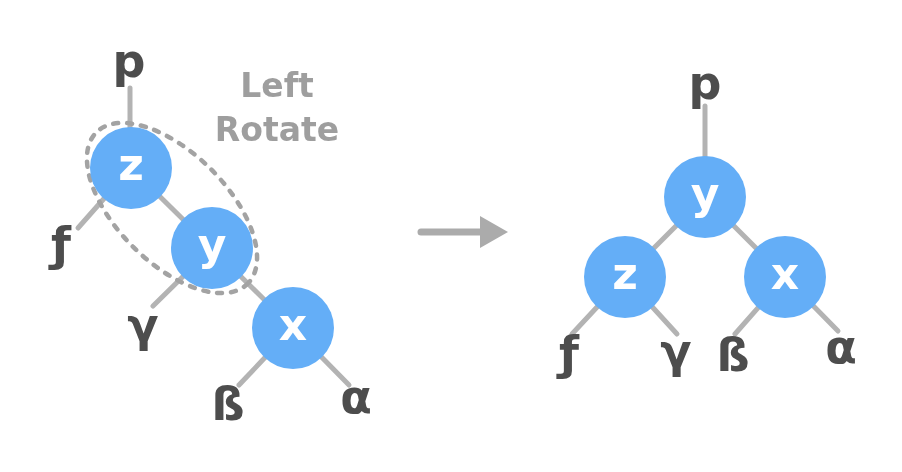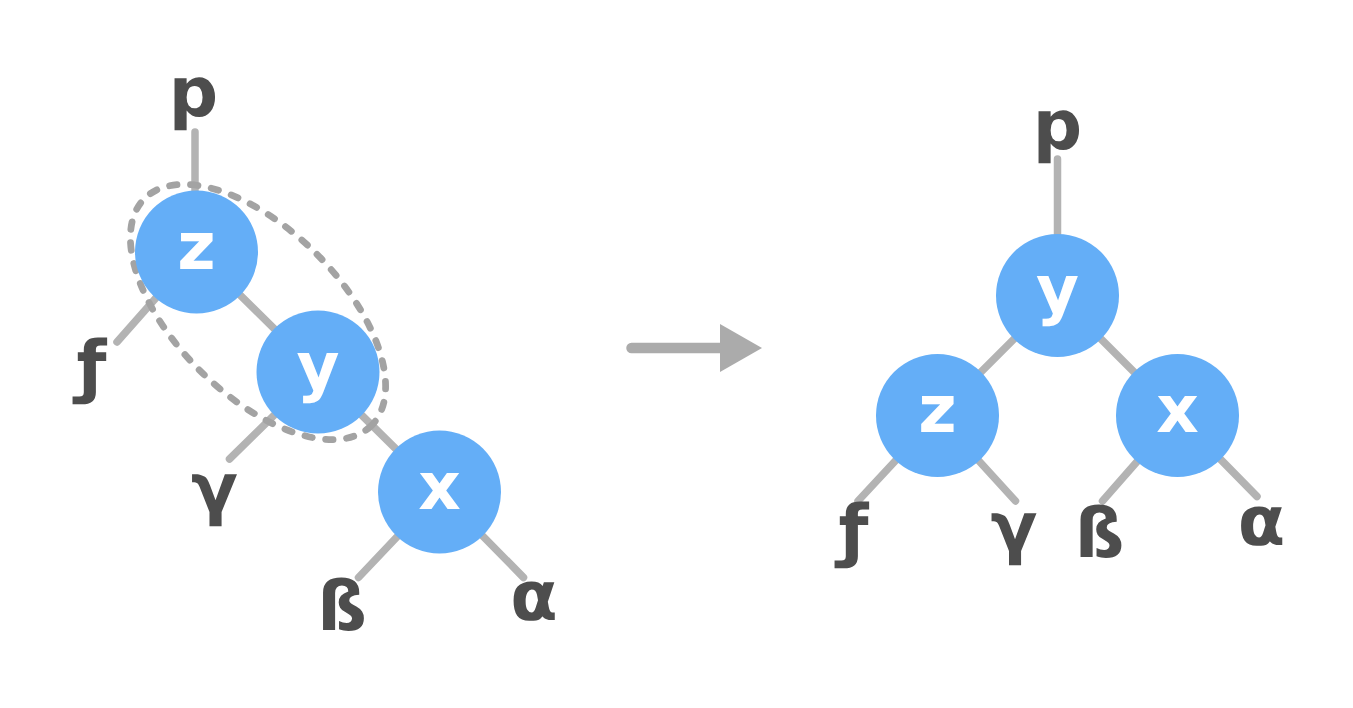--- a/index.html
+++ b/index.html
@@ -76,20 +76,22 @@
       <line class="edge" x1="625" y1="277" x2="572" y2="334"></line>
       <line class="edge" x1="625" y1="277" x2="677" y2="334"></line>
       <line class="edge" x1="785" y1="277" x2="735" y2="334"></line>
       <line class="edge" x1="785" y1="277" x2="838" y2="331"></line>
     </g>
   </svg>
 
   <div class="layer">
 
     <div class="op-label" style="left:277px;top:108px;">
+      <div>Left</div>
+      <div>Rotate</div>
     </div>
 
     <div class="glyph" style="left:129px;top:61px;">p</div>
     <div class="node" style="left:131px;top:168px;">z</div>
     <div class="node" style="left:212px;top:248px;">y</div>
     <div class="node" style="left:293px;top:328px;">x</div>
     <div class="glyph" style="left:61px;top:244px;">ƒ</div>
     <div class="glyph" style="left:143px;top:325px;">γ</div>
     <div class="glyph" style="left:228px;top:404px;">ß</div>
     <div class="glyph" style="left:356px;top:397px;">α</div>

